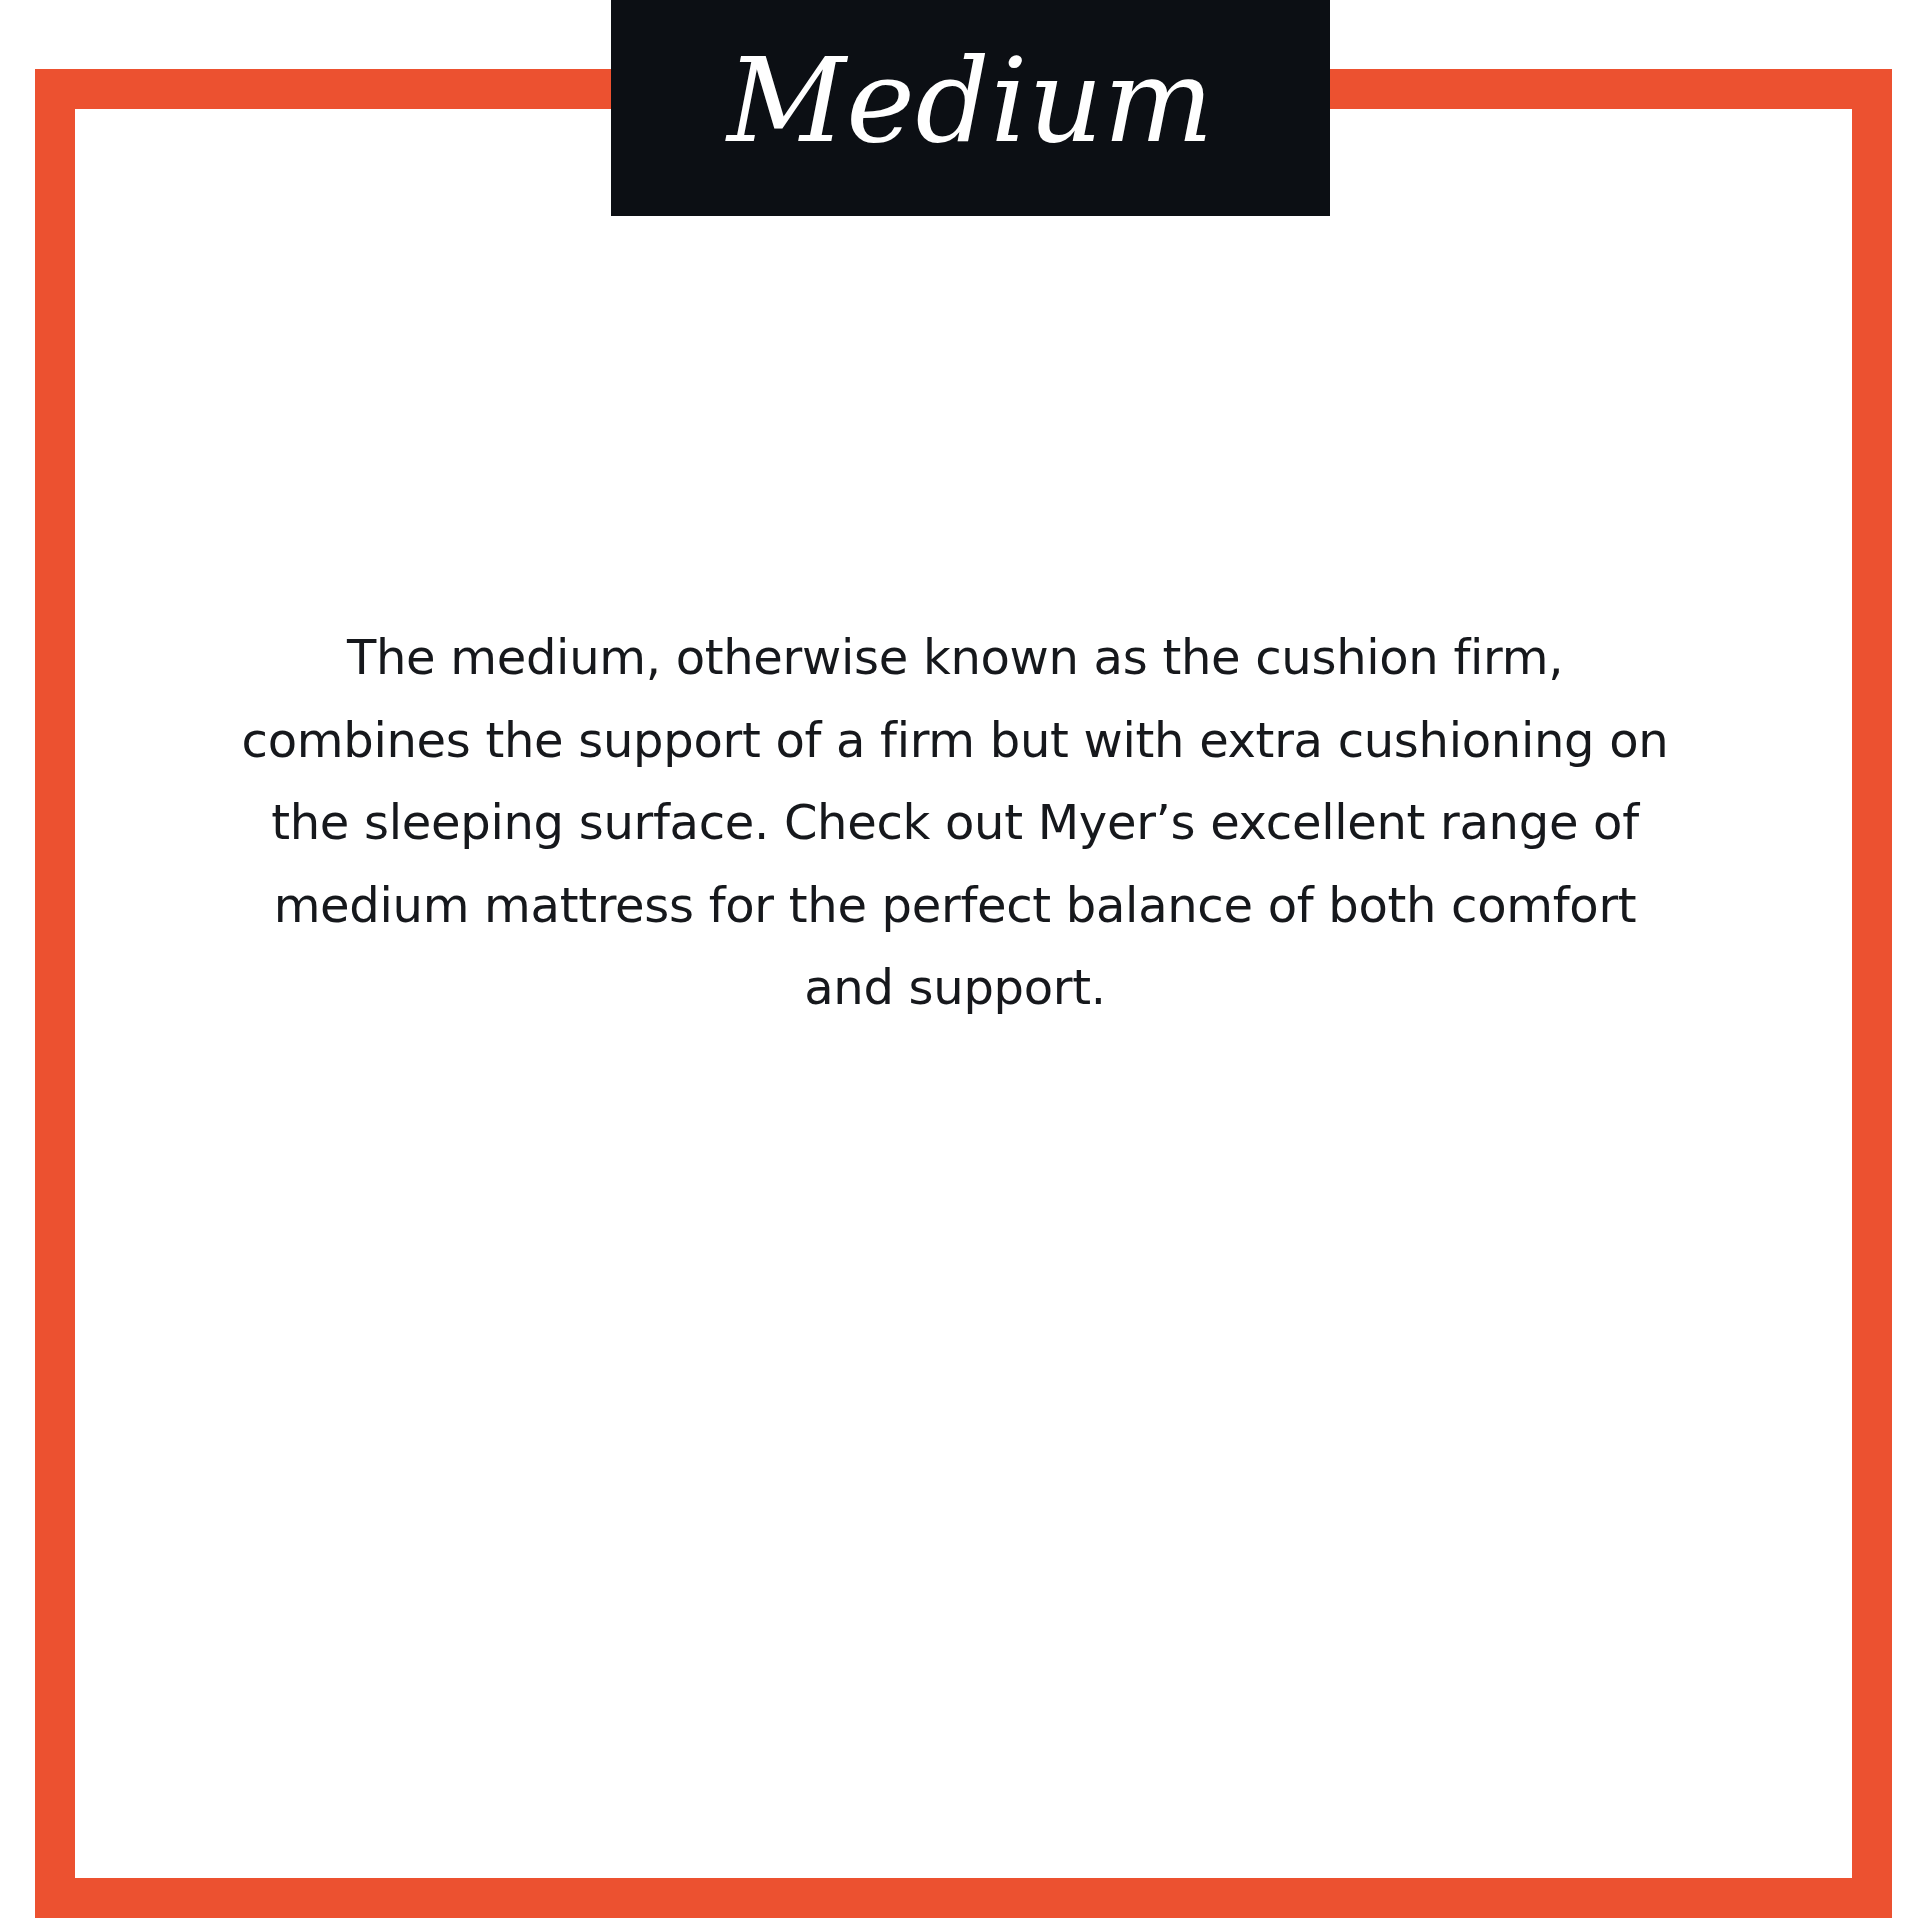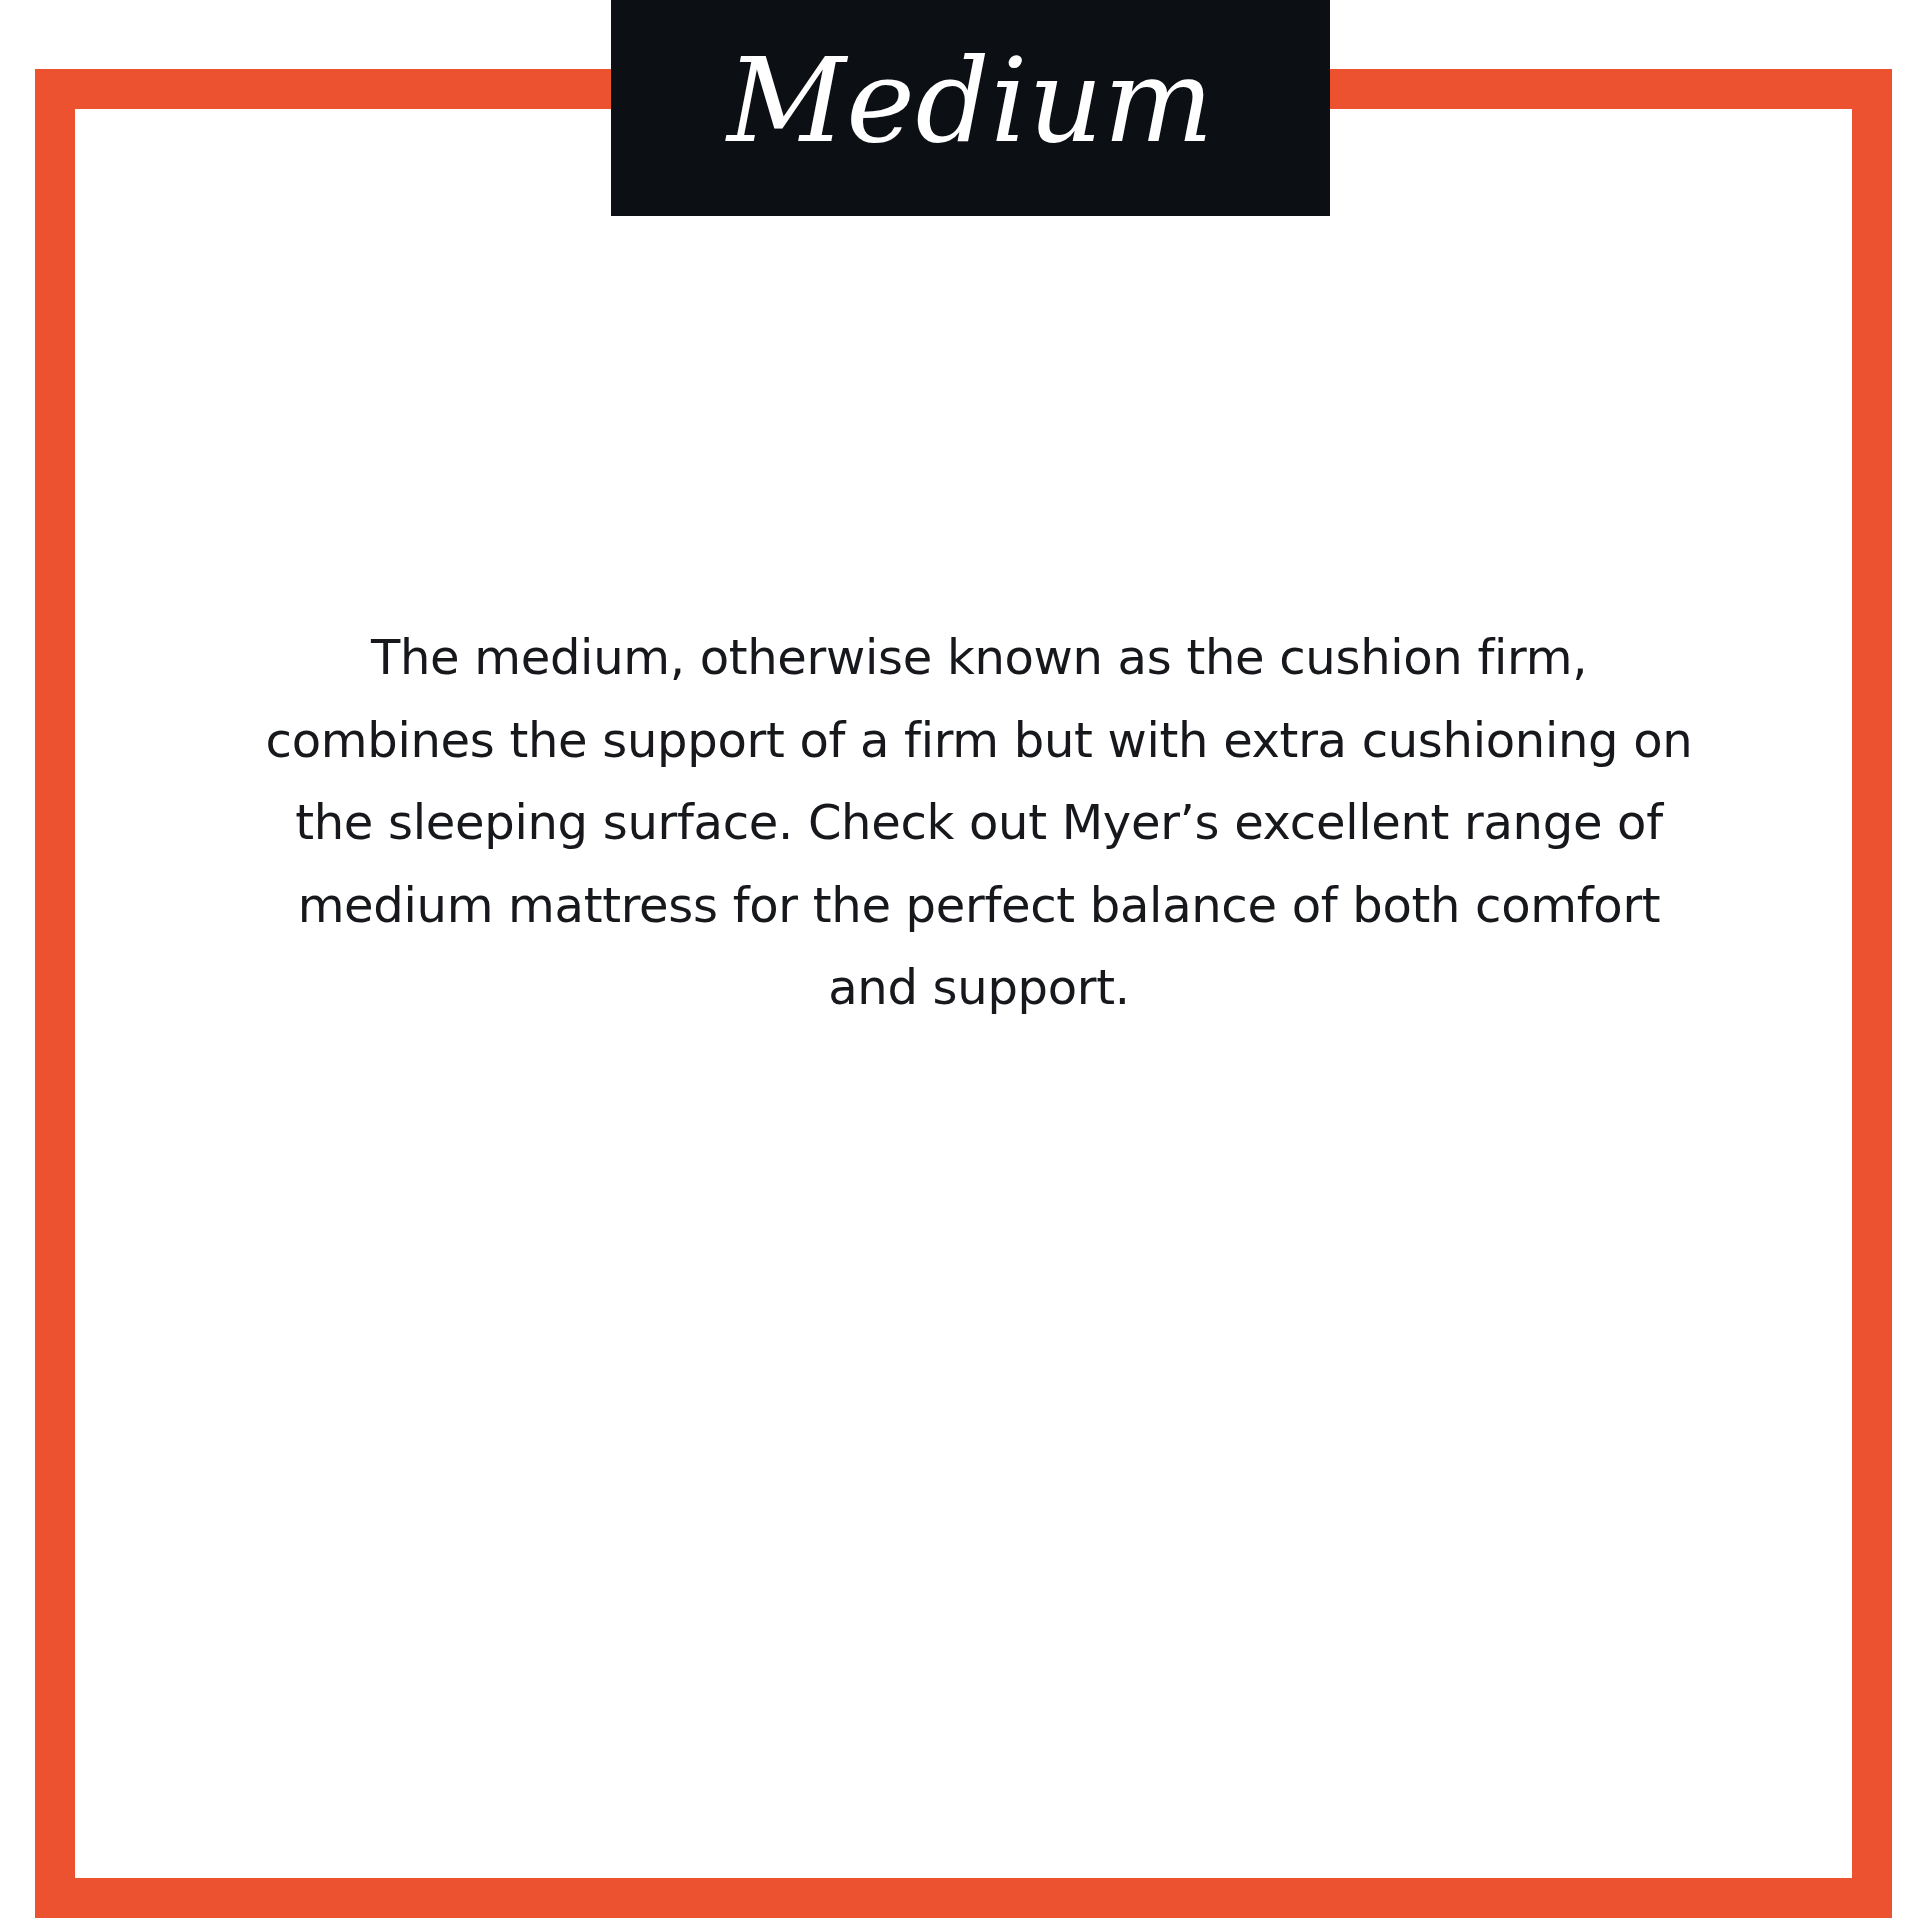--- a/index.html
+++ b/index.html
@@ -56,21 +56,21 @@
     font-weight: 400;
     font-size: 116px;
     line-height: 1;
     letter-spacing: 0.6px;
     white-space: nowrap;
   }
 
   
   .content {
     position: absolute;
-    left: 260px;
+    left: 236px;
     top: 616px;
     width: 1438px;
     text-align: center;
   }
 
   .para {
     color: #16181c;
     font-family: "DejaVu Sans", sans-serif;
     font-weight: 400;
     font-size: 48px;

